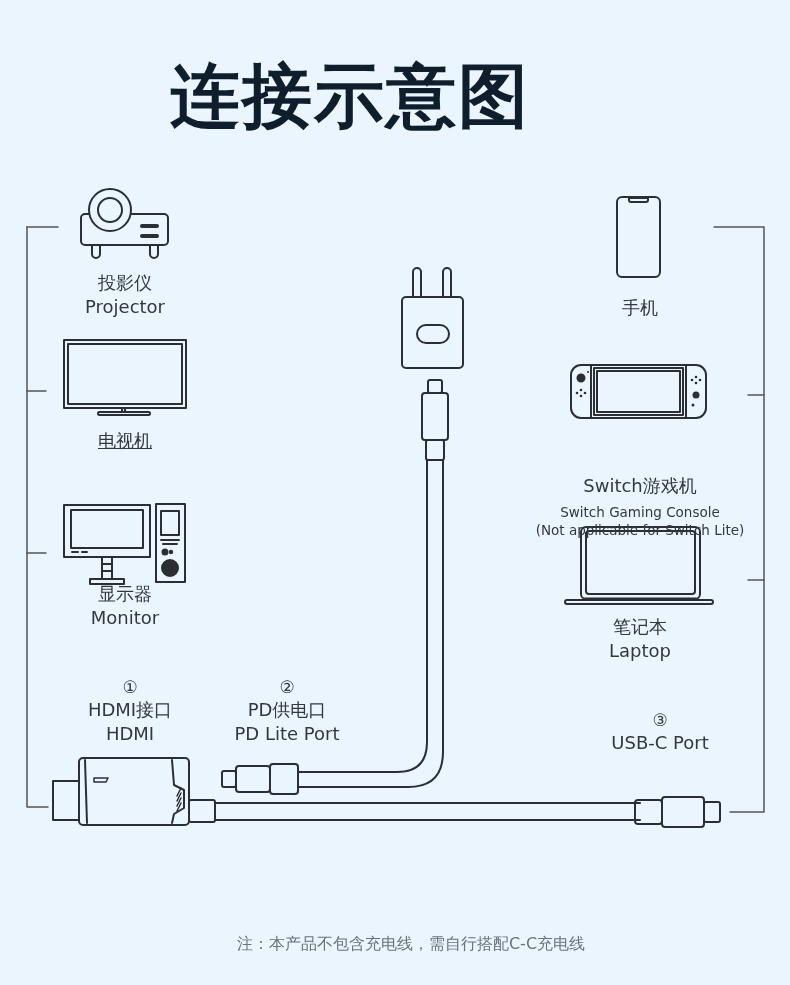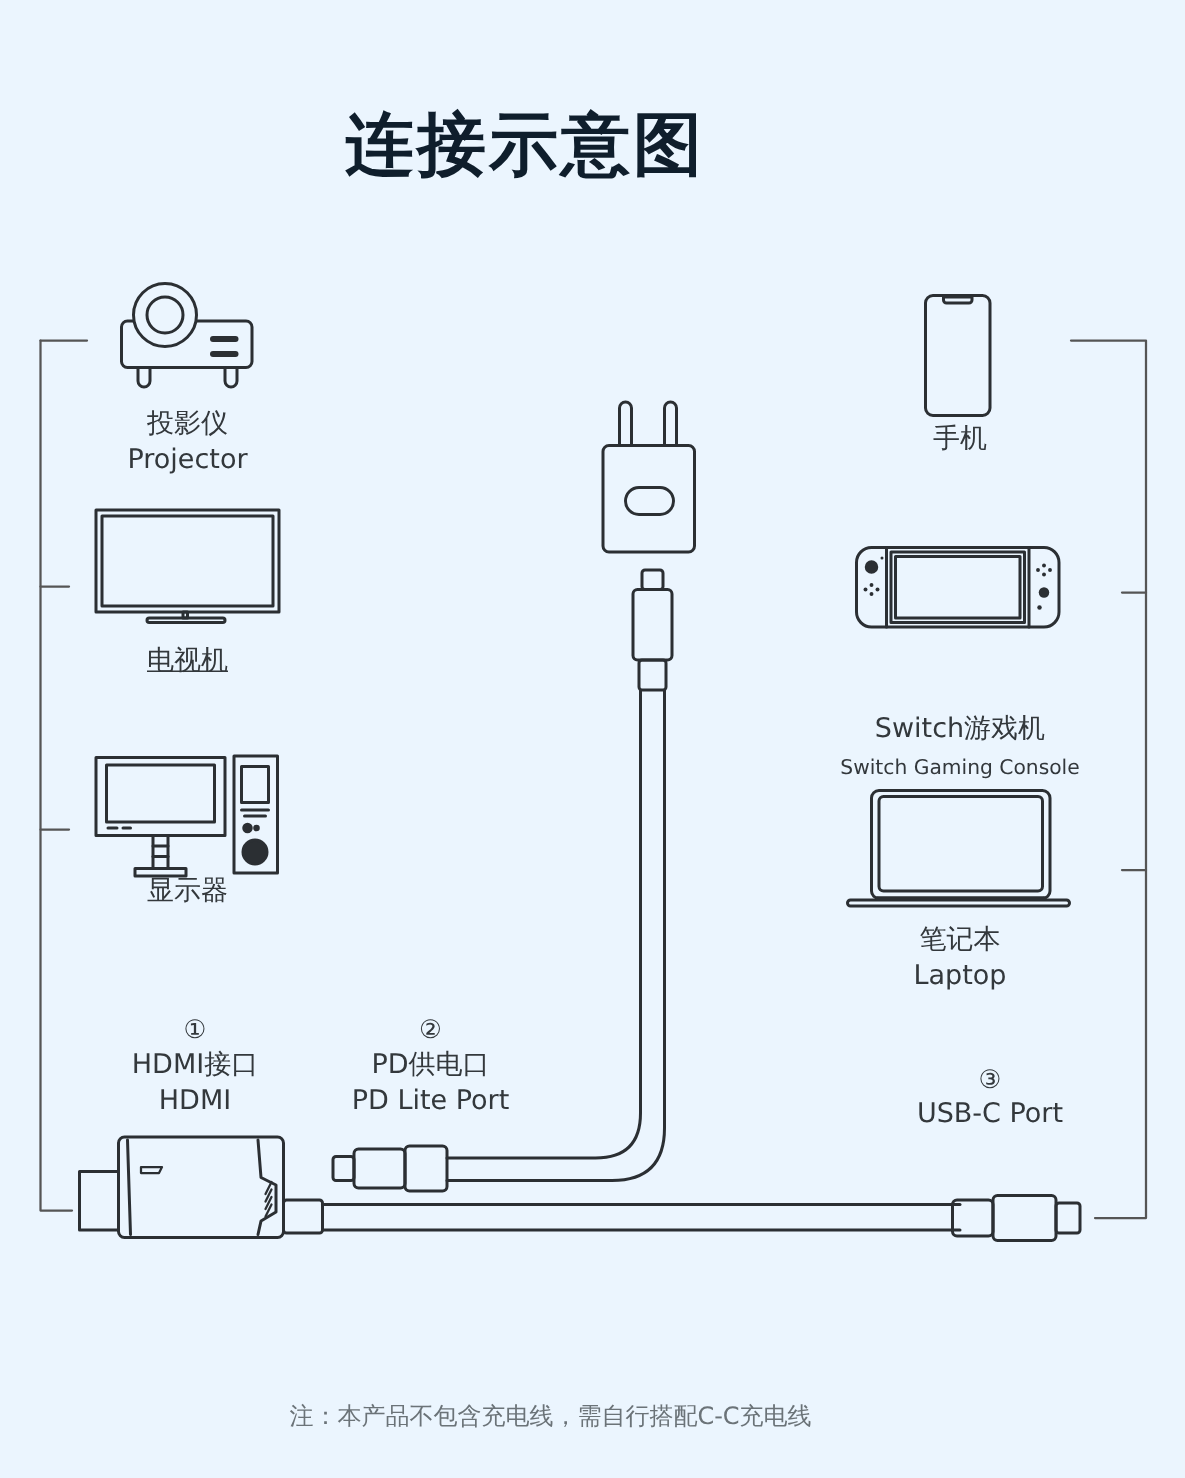--- a/index.html
+++ b/index.html
@@ -1,26 +1,26 @@
 <!DOCTYPE html>
 <html><head>
 <meta charset="utf-8">
 <style>
   html,body{margin:0;padding:0;}
   body{width:790px;height:985px;background:#ebf5fe;position:relative;overflow:hidden;
        font-family:"DejaVu Sans","Liberation Sans",sans-serif;color:#2b2f33;}
   .abs{position:absolute;}
-  .title{left:0;width:700px;top:52px;text-align:center;font-size:46px;font-weight:bold;
+  .title{left:0;width:700px;top:52px;text-align:center;font-size:70px;font-weight:bold;
          color:#0f1e2c;letter-spacing:2px;line-height:88px;}
   .lbl{position:absolute;text-align:center;font-size:18px;line-height:24px;color:#33383c;}
   .lbl .zh{display:block;}
   .lbl .en{display:block;}
   .lbl .num{display:block;font-size:17px;line-height:22px;}
   .small{font-size:13.5px;line-height:18px;}
-  .note{left:0;width:734px;top:934px;text-align:center;font-size:16px;color:#6b7378;}
+  .note{left:0;width:734px;top:934px;text-align:center;font-size:16px;color:#6b7378;padding-left:44px;}
   svg.art{position:absolute;left:0;top:0;}
 </style>
 </head>
 <body>
 
 <div class="abs title">连接示意图</div>
 
 <svg class="art" width="790" height="985" viewBox="0 0 790 985" fill="none" stroke="#2b2f33" stroke-width="2" stroke-linejoin="round" stroke-linecap="round">
 
   <g stroke="#555" stroke-width="1.5">
@@ -148,28 +148,30 @@
 
 <div class="lbl" style="left:60px;width:130px;top:271px;">
   <span class="zh">投影仪</span>
   <span class="en">Projector</span>
 </div>
 <div class="lbl" style="left:60px;width:130px;top:429px;text-decoration:underline;">
   <span class="zh">电视机</span>
 </div>
 <div class="lbl" style="left:60px;width:130px;top:582px;">
   <span class="zh">显示器</span>
+  <span class="en">Monitor</span>
 </div>
 
-<div class="lbl" style="left:560px;width:160px;top:281px;">
+<div class="lbl" style="left:560px;width:160px;top:296px;">
   <span class="zh">手机</span>
 </div>
 <div class="lbl" style="left:520px;width:240px;top:434px;margin-top:40px;">
   <span class="zh">Switch游戏机</span>
   <span class="en small" style="margin-top:5px;">Switch Gaming Console</span>
+  <span class="en small">(Not applicable for Switch Lite)</span>
 </div>
 <div class="lbl" style="left:575px;width:130px;top:615px;">
   <span class="zh">笔记本</span>
   <span class="en">Laptop</span>
 </div>
 
 <div class="lbl" style="left:70px;width:120px;top:676px;">
   <span class="num">①</span>
   <span class="zh">HDMI接口</span>
   <span class="en">HDMI</span>

